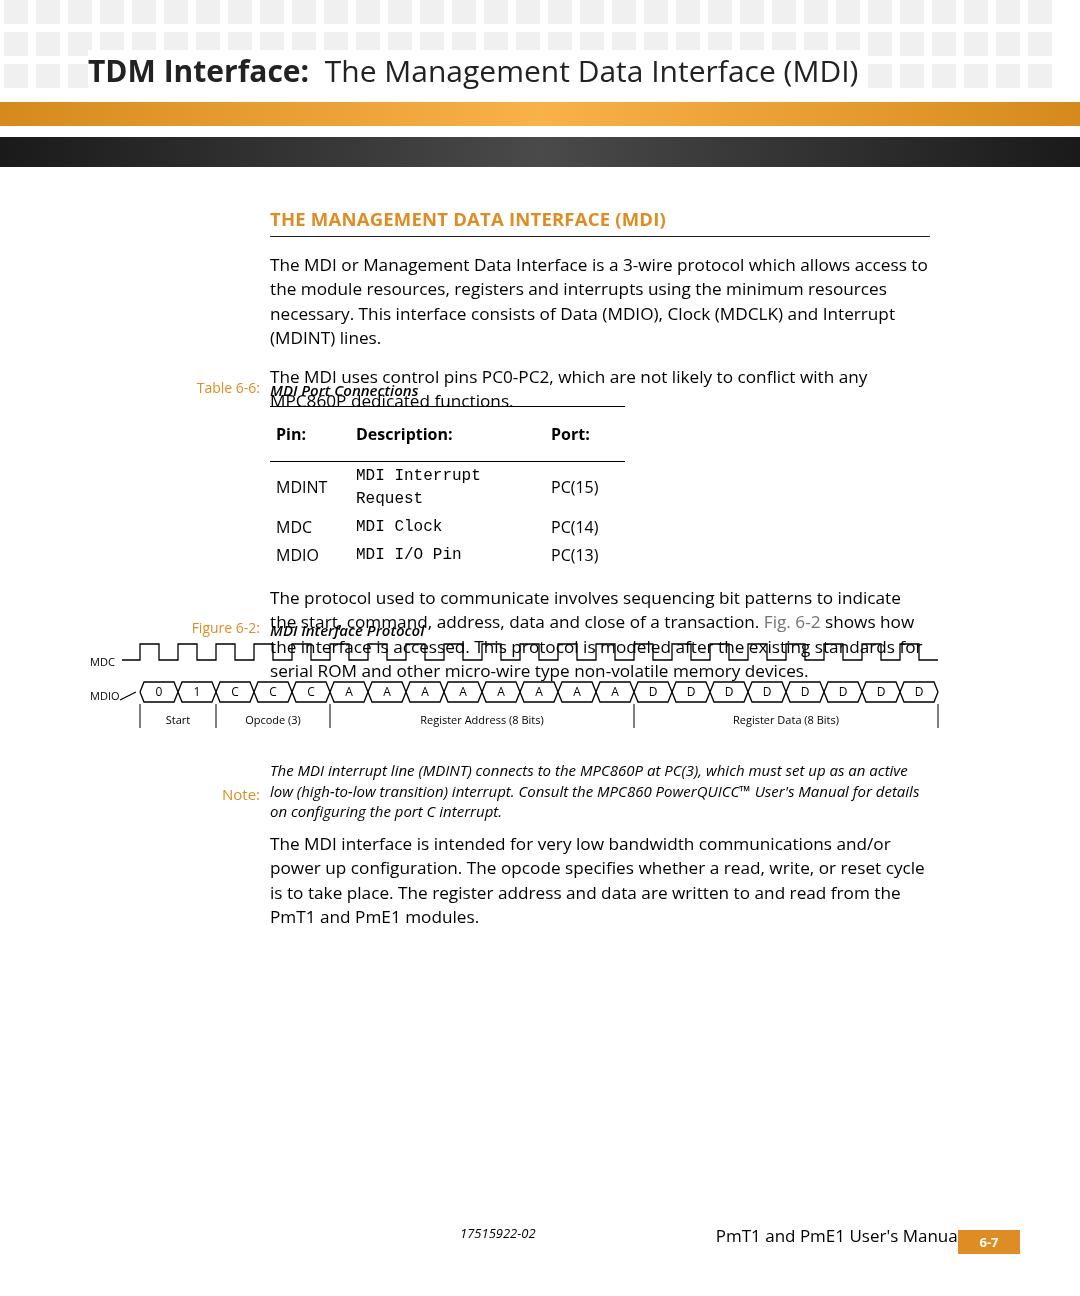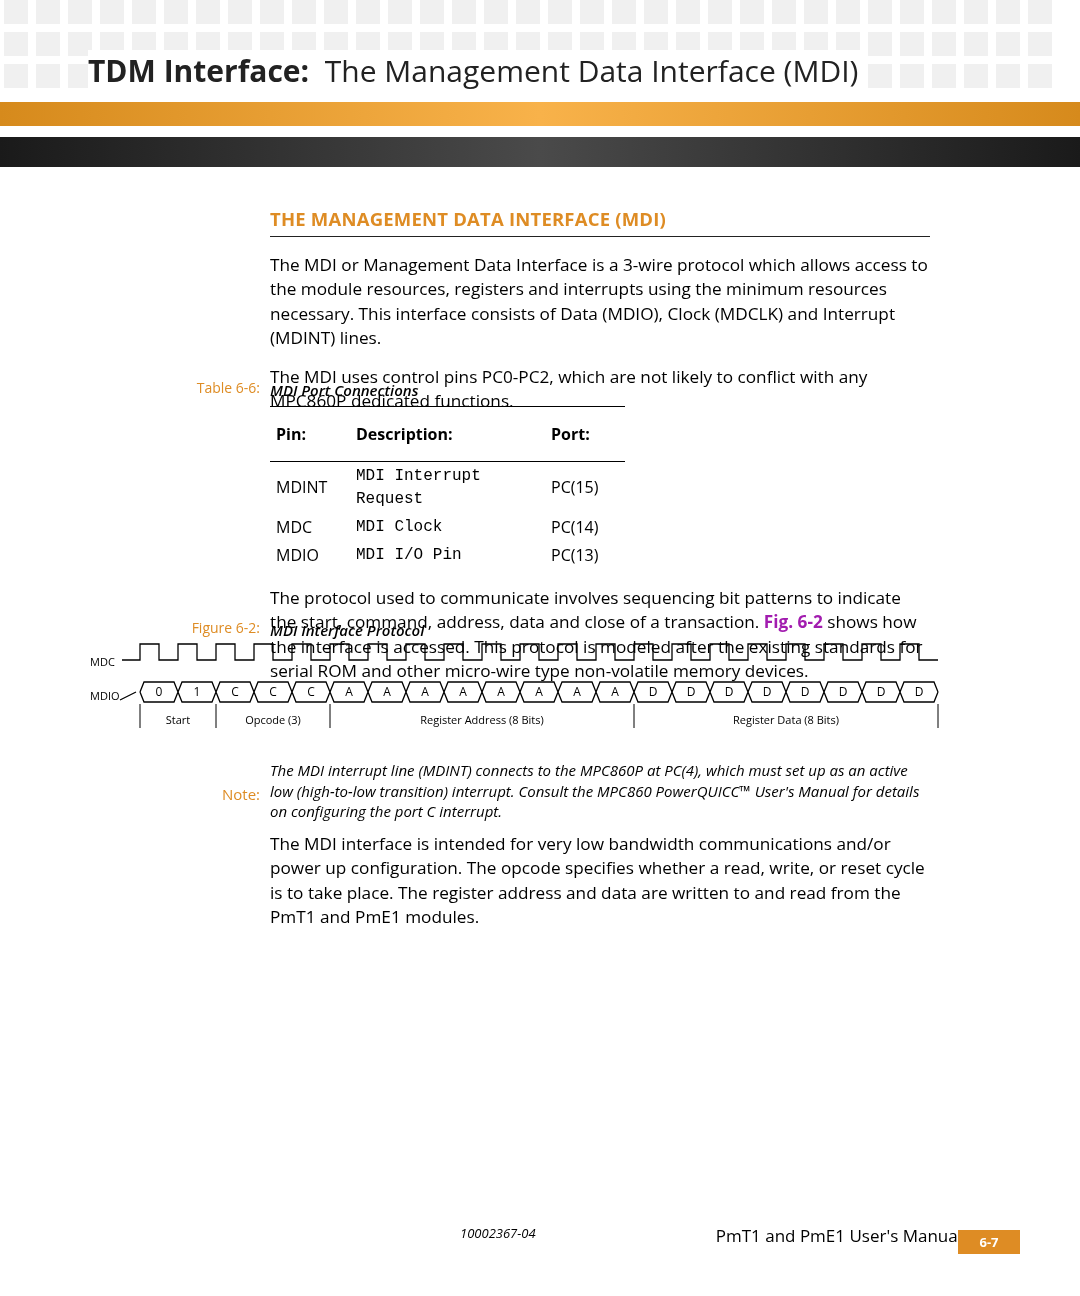--- a/index.html
+++ b/index.html
@@ -55,21 +55,21 @@
 
   .caption-title { font-style:italic; font-size:15px; font-weight:600; }
 
   table.mdi { border-collapse:collapse; font-size:16px; width:355px; margin-top:4px; margin-bottom:16px;}
   table.mdi th { text-align:left; font-weight:700; padding:16px 6px; border-top:1.5px solid #000; border-bottom:1.5px solid #000;}
   table.mdi td { padding:3px 6px; }
   table.mdi td.c1 { width:80px;}
   table.mdi td.c2 { width:195px;font-family:Liberation Mono, monospace;}
   table.mdi td.c3 { width:80px;}
 
-  a.ref { color:#a21caf; text-decoration:none;font-weight:bold; }
+  a.ref { color:#737373; text-decoration:none; }
 
   
   .diagram {
     position:absolute; left:90px; top:636px; width:900px; height:100px;
     font-size:11px;
   }
 
   .d-lbl { position:absolute; font-size:11px; }
 
   .note-block { position:absolute; left:270px; width:660px; }
@@ -300,24 +300,24 @@
       <text x="88" y="88">Start</text>
       <text x="183" y="88">Opcode (3)</text>
       <text x="392" y="88">Register Address (8 Bits)</text>
       <text x="696" y="88">Register Data (8 Bits)</text>
     </g>
   </svg>
 </div>
 
 <div class="note-label" style="top:760px;margin-top:24px;">Note:</div>
 <div class="note-block" style="top:760px;">
-  <p class="note-text">The MDI interrupt line (MDINT) connects to the MPC860P at PC(4), which must set up as an active low (high-to-low transition) interrupt. Consult the MPC860 PowerQUICC™ User's Manual for details on configuring the port C interrupt.</p>
+  <p class="note-text">The MDI interrupt line (MDINT) connects to the MPC860P at PC(3), which must set up as an active low (high-to-low transition) interrupt. Consult the MPC860 PowerQUICC™ User's Manual for details on configuring the port C interrupt.</p>
 </div>
 
 <div class="col" style="top:832px;">
   <p class="body">The MDI interface is intended for very low bandwidth communications and/or power up configuration. The opcode specifies whether a read, write, or reset cycle is to take place. The register address and data are written to and read from the PmT1 and PmE1 modules.</p>
 </div>
 
 <div class="footer">
-  <span class="docid">10002367-04</span>
+  <span class="docid">17515922-02</span>
   <span class="manual">PmT1 and PmE1 User's Manual</span>
   <span class="pno">6-7</span>
 </div>
 
 </body></html>

